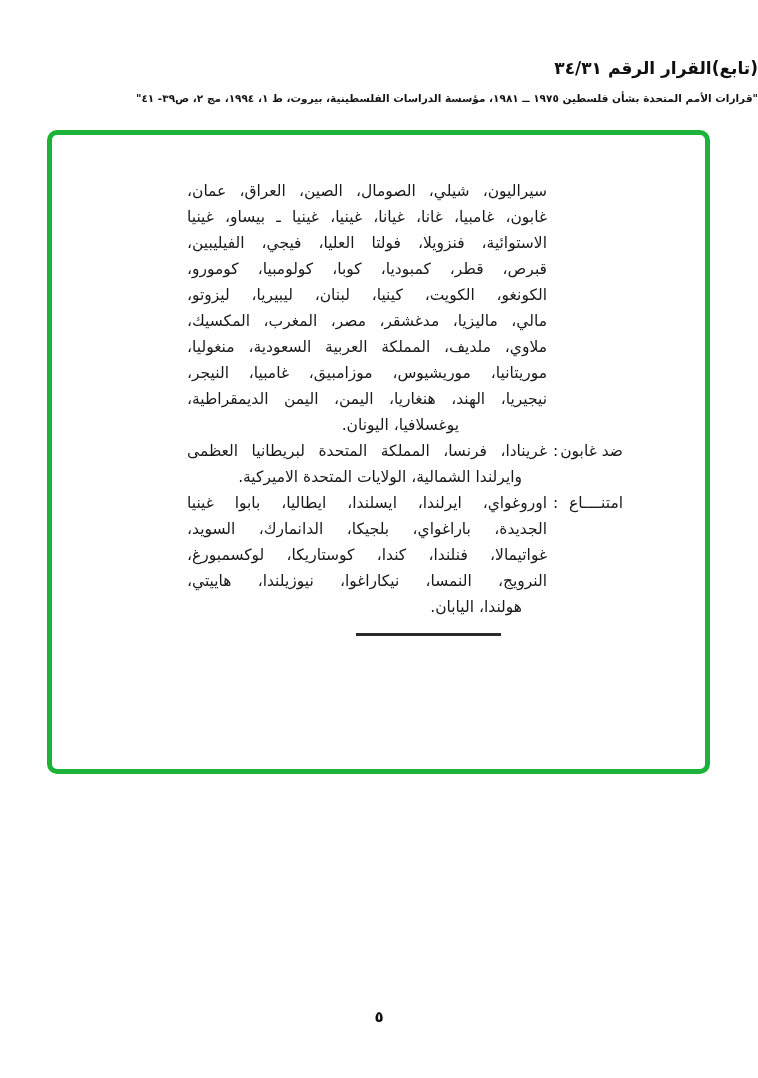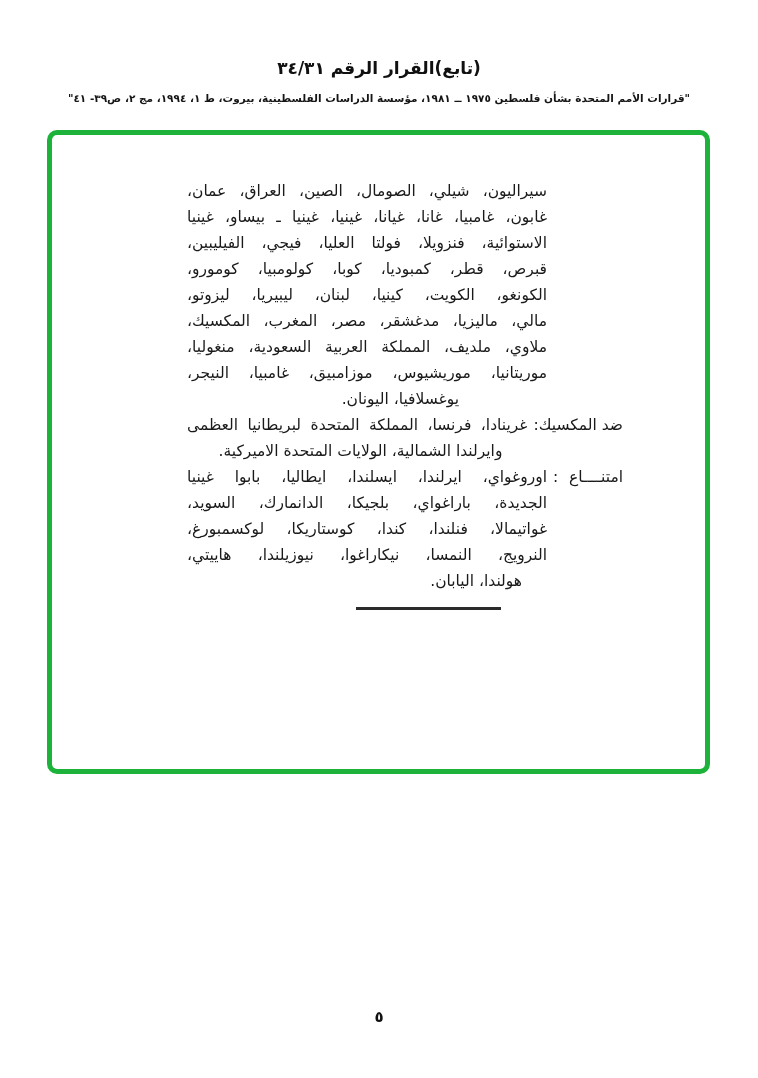--- a/index.html
+++ b/index.html
@@ -1,20 +1,20 @@
 <!DOCTYPE html>
 <html lang="ar"><head>
 <meta charset="utf-8">
 <style>
   html,body{margin:0;padding:0;}
   body{
     width:758px;height:1078px;position:relative;background:#ffffff;
     font-family:"DejaVu Sans",sans-serif;color:#141414;overflow:hidden;
   }
-  .header{position:absolute;top:58px;left:0;width:758px;text-align:center;direction:rtl;}
+  .header{position:absolute;top:58px;left:0;width:758px;text-align:right;direction:rtl;}
   .doc-title{
     font-size:17px;font-weight:bold;letter-spacing:0px;color:#101010;
   }
   .doc-citation{
     margin-top:14px;font-size:10.5px;font-weight:bold;color:#151515;
     white-space:nowrap;
   }
   .green-frame{
     position:absolute;left:47px;top:130px;width:663px;height:644px;
     border:5px solid #1db33a;border-radius:10px;box-sizing:border-box;
@@ -60,26 +60,27 @@
   <div class="text-col">
     <div class="cont-block" id="cont-block">
         <div class="line">سيراليون، شيلي، الصومال، الصين، العراق، عمان،</div>
         <div class="line">غابون، غامبيا، غانا، غيانا، غينيا، غينيا ـ بيساو، غينيا</div>
         <div class="line">الاستوائية، فنزويلا، فولتا العليا، فيجي، الفيليبين،</div>
         <div class="line">قبرص، قطر، كمبوديا، كوبا، كولومبيا، كومورو،</div>
         <div class="line">الكونغو، الكويت، كينيا، لبنان، ليبيريا، ليزوتو،</div>
         <div class="line">مالي، ماليزيا، مدغشقر، مصر، المغرب، المكسيك،</div>
         <div class="line">ملاوي، ملديف، المملكة العربية السعودية، منغوليا،</div>
         <div class="line">موريتانيا، موريشيوس، موزامبيق، غامبيا، النيجر،</div>
+        <div class="line">نيجيريا، الهند، هنغاريا، اليمن، اليمن الديمقراطية،</div>
         <div class="line final">يوغسلافيا، اليونان.</div>
       </div>
     <div id="sections">
         <div class="section">
           <div class="label-cell">
-            <span>ضد المكسيك</span>
+            <span>ضد غابون</span>
             <span>:</span>
           </div>
           <div class="content-cell">
             <div class="line">غرينادا، فرنسا، المملكة المتحدة لبريطانيا العظمى</div>
             <div class="line final">وايرلندا الشمالية، الولايات المتحدة الاميركية.</div>
           </div>
         </div>
         <div class="section">
           <div class="label-cell">
             <span>امتنــــاع</span>

